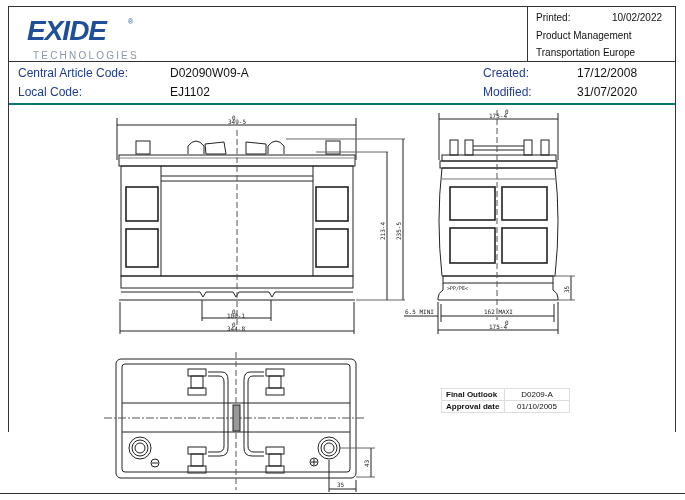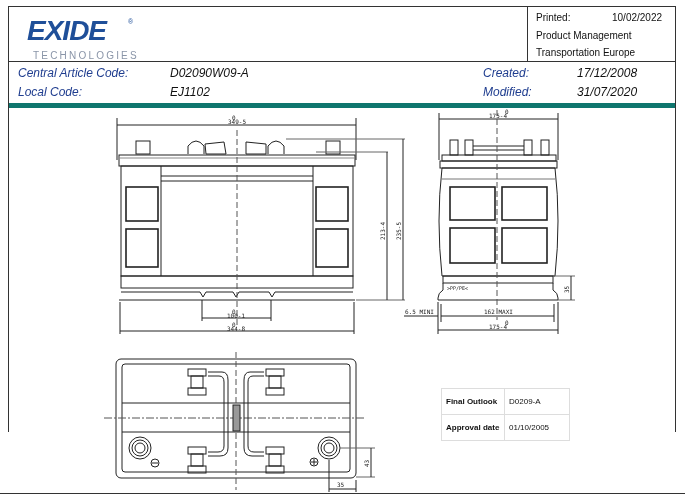--- a/index.html
+++ b/index.html
@@ -6,27 +6,27 @@
   body{width:685px;height:500px;position:relative;overflow:hidden;font-family:"Liberation Sans",sans-serif;color:#111;}
   .sheet{position:absolute;left:8px;top:6px;width:668px;height:426px;border:1px solid #333;border-bottom:none;box-sizing:border-box;}
   .header{position:absolute;left:0;top:0;width:100%;height:54px;border-bottom:1px solid #333;}
   .logo{position:absolute;left:10px;top:9px;width:120px;height:40px;}
   .logo-main{position:absolute;left:8px;top:0;font-family:"Liberation Sans",sans-serif;font-weight:bold;font-style:italic;font-size:28px;letter-spacing:-1px;color:#1f4f99;line-height:30px;}
   .logo-reg{position:absolute;left:109px;top:2px;font-size:7px;color:#1f4f99;}
   .logo-sub{position:absolute;left:14px;top:34px;font-size:10px;letter-spacing:2.2px;color:#8a95a8;}
   .title{position:absolute;left:190px;top:14px;font-size:21px;color:#1f3d8f;letter-spacing:0.2px;}
   .hdr-right{position:absolute;left:518px;top:0;width:150px;height:54px;}
   .hdr-line{position:absolute;left:8px;font-size:10px;color:#111;}
-  .info{position:absolute;left:0;top:54px;width:100%;height:42px;border-bottom:5px solid #0f766e;font-size:12px;font-style:italic;}
+  .info{position:absolute;left:0;top:54px;width:100%;height:42px;border-bottom:2px solid #0f766e;font-size:12px;}
   .info .lbl{position:absolute;color:#1f3d8f;}
   .info .val{position:absolute;color:#111;}
   .meta-table{position:absolute;left:441px;top:388px;border-collapse:collapse;font-size:8px;}
-  .meta-table td{border:1px solid #ddd;padding:8px 4px;height:9px;}
+  .meta-table td{border:1px solid #ddd;padding:1px 4px;height:9px;}
   .meta-table td.k{font-weight:bold;width:54px;}
-  .meta-table td.v{width:56px;}
+  .meta-table td.v{width:56px;text-align:center;}
   .footer-line{position:absolute;left:0;top:493px;width:685px;border-top:1px solid #333;}
   svg text{font-family:"DejaVu Sans Mono",monospace;}
 </style>
 </head>
 <body>
 
 <div class="sheet">
   <div class="header">
     <div class="logo">
       <span class="logo-main">EXIDE</span>

